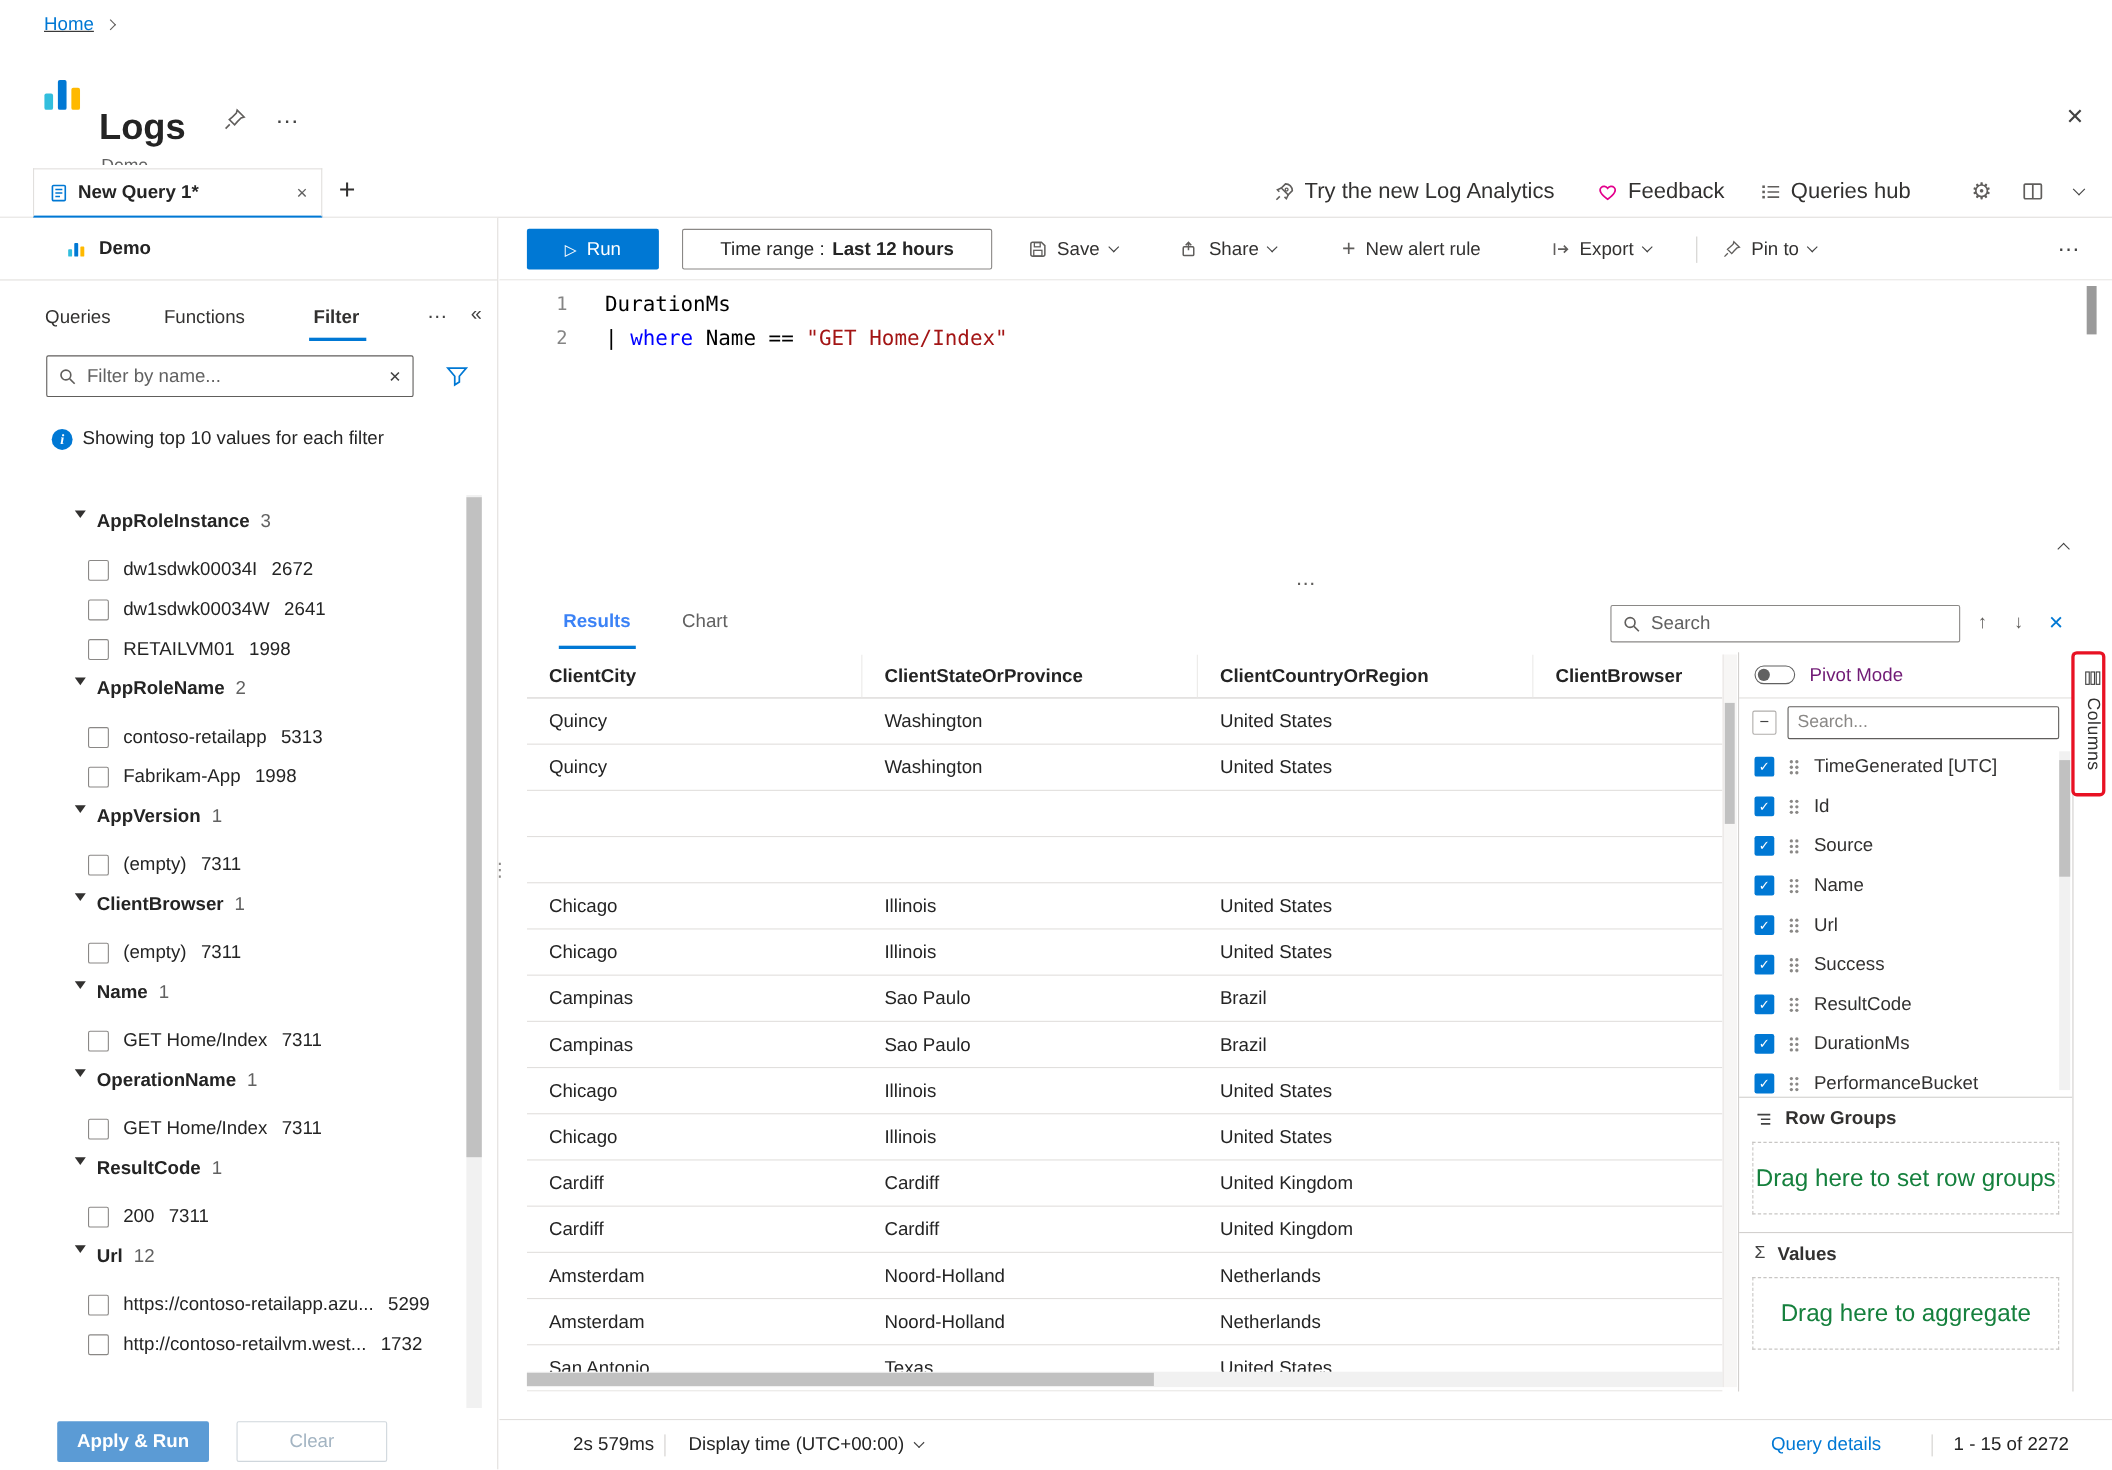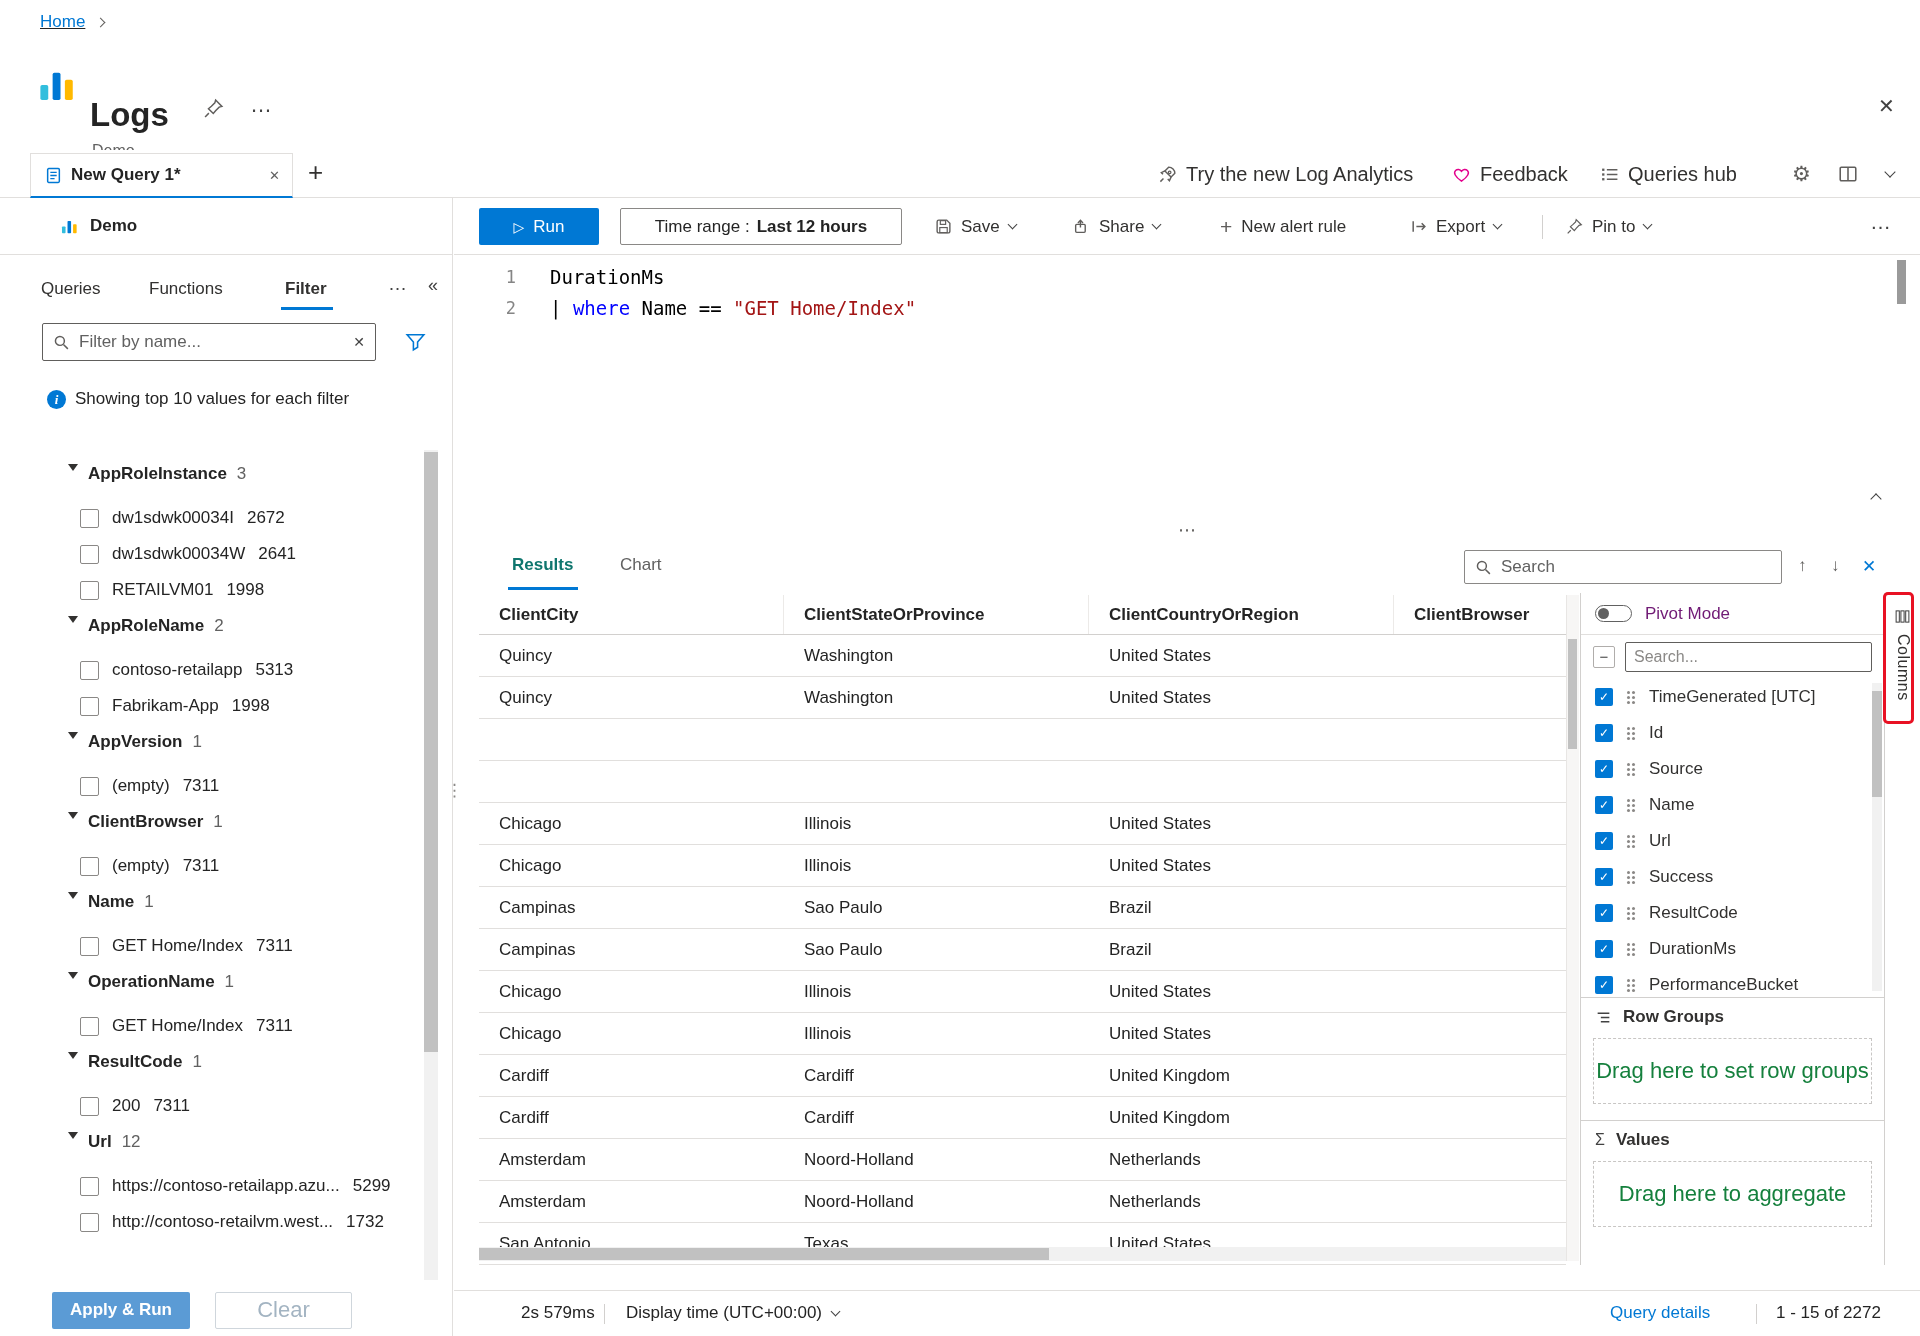--- a/index.html
+++ b/index.html
@@ -63,21 +63,21 @@
   .fgname { font-weight:700; font-size:17px; white-space:nowrap; }
   .fgcount { color:#616161; font-size:17px; }
   .fitem { height:36px; display:flex; align-items:center; gap:13px; padding-left:80px; cursor:pointer; }
   .fcb { width:19px; height:19px; border:1px solid #8a8886; border-radius:2px; background:#fff; flex:none; }
   .filabel { font-size:17px; color:#242424; white-space:nowrap; }
   .ficount { font-size:17px; color:#242424; }
   .side-scroll { position:absolute; left:424px; top:252px; width:14px; bottom:56px; background:#f1f1f1; }
   .side-scroll-thumb { position:absolute; left:0; top:2px; width:14px; height:600px; background:#c1c1c1; cursor:pointer; }
   .sidebar-footer { position:absolute; left:0; bottom:6px; width:100%; height:40px; display:flex; align-items:center; padding-left:52px; gap:25px; }
   .apply-btn { width:138px; height:37px; background:#5b9bd5; border:none; border-radius:2px; color:#fff; font-size:17px; font-weight:600; font-family:inherit; cursor:pointer; }
-  .clear-btn { width:137px; height:37px; background:#fff; border:1px solid #cfd6dc; border-radius:2px; color:#a3b4c2; font-size:22px; font-family:inherit; cursor:pointer; }
+  .clear-btn { width:137px; height:37px; background:#fff; border:1px solid #cfd6dc; border-radius:2px; color:#a3b4c2; font-size:17px; font-family:inherit; cursor:pointer; }
   .v-handle { position:absolute; left:446px; top:780px; color:#8a8886; font-size:17px; cursor:col-resize; z-index:5; }
 
   
   .main { position:absolute; left:454px; top:198px; width:1466px; height:1138px; }
   .q-toolbar { position:absolute; left:0; top:0; width:100%; height:57px; border-bottom:1px solid #e1dfdd; }
   .run-btn { position:absolute; left:25px; top:10px; width:120px; height:37px; background:#0078d4; color:#fff; border:none; border-radius:2px; display:flex; align-items:center; justify-content:center; gap:9px; font-size:17px; font-family:inherit; cursor:pointer; }
   .run-play { font-size:14px; }
   .time-range { position:absolute; left:166px; top:10px; width:282px; height:37px; border:1px solid #8a8886; border-radius:2px; display:flex; align-items:center; justify-content:center; gap:7px; font-size:17px; cursor:pointer; white-space:nowrap; }
   .time-range b { font-weight:700; }
   .tb-item { position:absolute; top:10px; height:37px; display:flex; align-items:center; gap:9px; font-size:17px; color:#323130; cursor:pointer; white-space:nowrap; }
@@ -93,21 +93,21 @@
   .ed-num { width:62px; text-align:right; font-family:"DejaVu Sans Mono","Liberation Mono",monospace; font-size:17px; color:#858585; flex:none; }
   .ed-code { margin-left:34px; font-family:"DejaVu Sans Mono","Liberation Mono",monospace; font-size:19px; white-space:pre; color:#000; }
   .tok-kw { color:#0000ff; } .tok-str { color:#a31515; }
   .ed-scroll { position:absolute; right:14px; top:5px; width:9px; height:44px; background:#9a9a9a; cursor:pointer; }
   .ed-collapse { position:absolute; right:40px; bottom:12px; cursor:pointer; }
   .splitter { position:absolute; left:0; top:322px; width:100%; height:25px; text-align:center; color:#605e5c; font-size:18px; line-height:20px; cursor:row-resize; }
 
   
   .results { position:absolute; left:0; top:347px; width:100%; height:745px; }
   .res-tab { position:absolute; top:10px; font-size:17px; cursor:pointer; }
-  .res-tab-results { left:58px; font-weight:700; color:#0f766e; }
+  .res-tab-results { left:58px; font-weight:700; color:#3b82f6; }
   .res-tab-chart { left:166px; color:#616161; }
   .res-underline { position:absolute; left:54px; top:42px; width:70px; height:3px; background:#0078d4; }
   .res-search { position:absolute; left:1010px; top:5px; width:318px; height:34px; border:1px solid #8a8886; border-radius:2px; display:flex; align-items:center; gap:9px; padding:0 10px; }
   .res-search input { border:none; outline:none; flex:1; font-size:17px; font-family:inherit; color:#323130; background:transparent; min-width:0; }
   .res-search input::placeholder { color:#616161; }
   .res-arrow { position:absolute; top:11px; font-size:17px; color:#605e5c; cursor:pointer; }
   .res-up { left:1344px; } .res-down { left:1377px; }
   .res-close { position:absolute; left:1408px; top:11px; font-size:17px; color:#0078d4; cursor:pointer; }
 
   .rtable { position:absolute; left:25px; top:50px; width:1087px; height:670px; overflow:hidden; }

